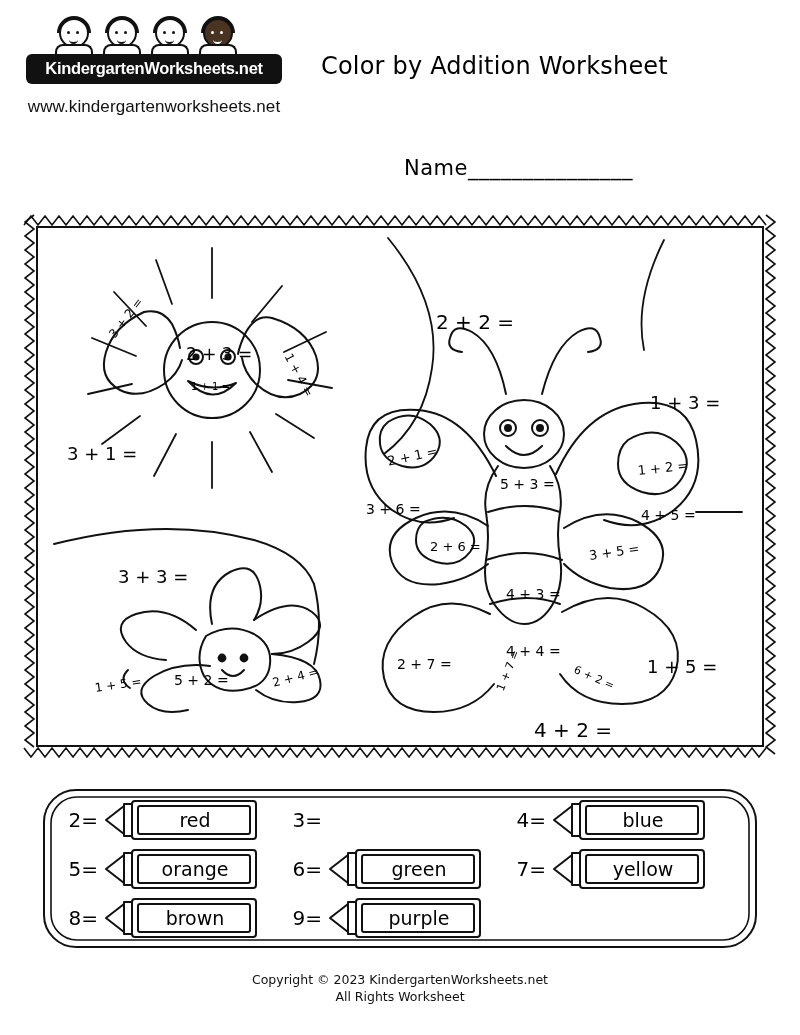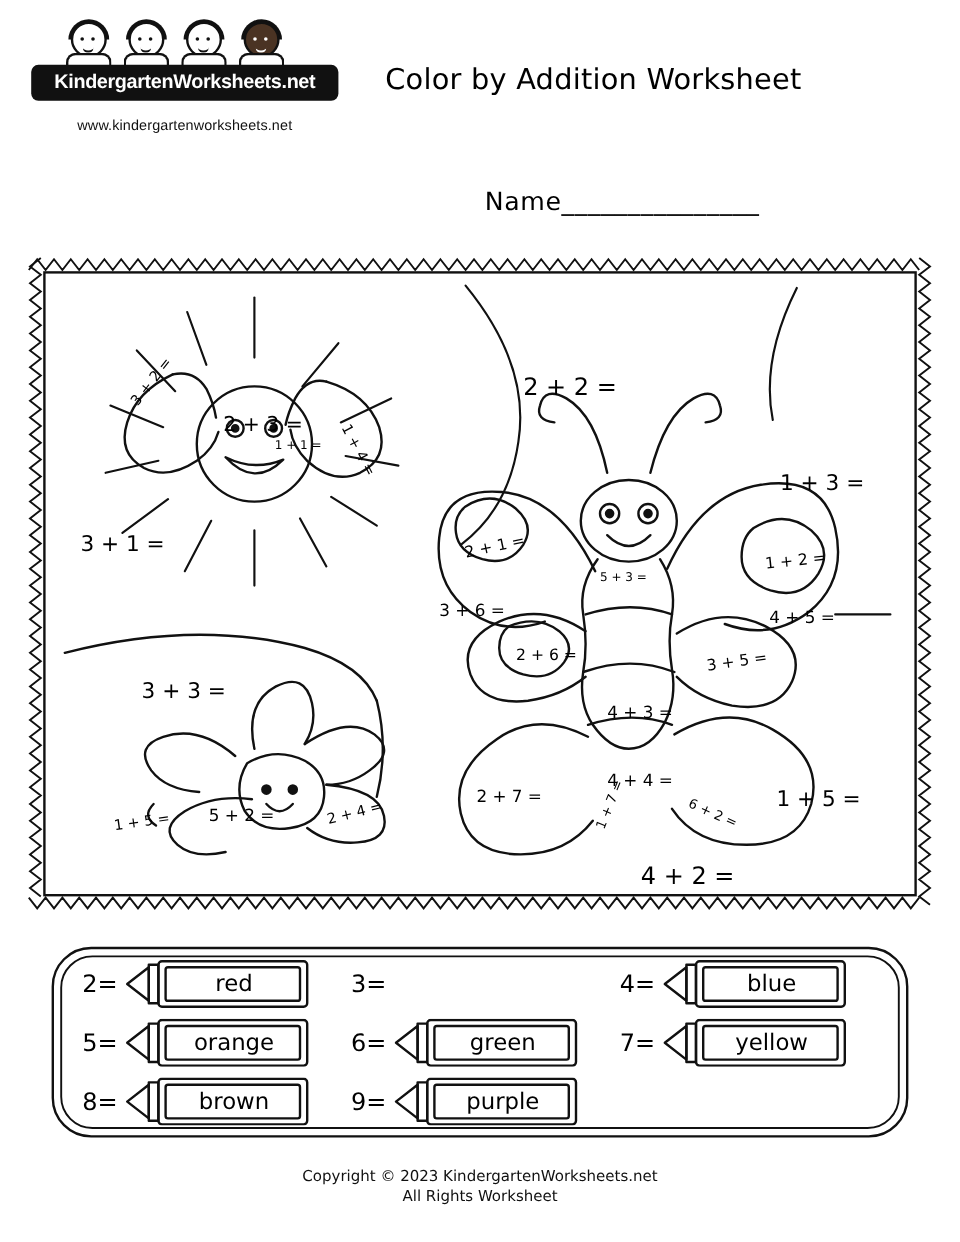--- a/index.html
+++ b/index.html
@@ -94,21 +94,21 @@
     border-radius: 6px;
     padding: 5px 8px 6px 8px;
     color: #fff;
     font-weight: bold;
     font-size: 16.5px;
     letter-spacing: -0.3px;
     white-space: nowrap;
   }
   .logo-url {
     margin-top: 13px;
-    font-size: 12px;
+    font-size: 17px;
     color: #111;
     letter-spacing: 0.1px;
   }
   .doc-title {
     position: absolute;
     left: 292px;
     top: 52px;
     font-size: 24px;
     font-family: "DejaVu Sans", sans-serif;
     font-weight: 400;
@@ -364,33 +364,33 @@
         <path d="M352,12 q54,66 44,130 q-8,56 -48,86" stroke-width="1.8"></path>
         <path d="M628,14 q-30,60 -20,110" stroke-width="1.8"></path>
         <path d="M660,286 L706,286" stroke-width="1.8"></path>
       </g>
     </svg>
 
     <div id="grp-sun">
         <div class="eq" style="left: 70px; top: 106px; font-size: 12px; transform: rotate(-52deg); transform-origin: left top;">3 + 2 =</div>
         <div class="eq" style="left: 150px; top: 118px; font-size: 17px; transform: rotate(0deg); transform-origin: left top;">2 + 3 =</div>
         <div class="eq" style="left: 258px; top: 125px; font-size: 12px; transform: rotate(62deg); transform-origin: left top;">1 + 4 =</div>
-        <div class="eq" style="left: 155px; top: 140px; font-size: 10px; transform: rotate(0deg); transform-origin: left top; margin-left: 38px;">1 + 1 =</div>
+        <div class="eq" style="left: 155px; top: 155px; font-size: 10px; transform: rotate(0deg); transform-origin: left top;">1 + 1 =</div>
       </div>
     <div id="grp-loose">
         <div class="eq" style="left: 400px; top: 84px; font-size: 20px; transform: rotate(0deg); transform-origin: left top;">2 + 2 =</div>
         <div class="eq" style="left: 614px; top: 166px; font-size: 18px; transform: rotate(0deg); transform-origin: left top;">1 + 3 =</div>
         <div class="eq" style="left: 31px; top: 217px; font-size: 18px; transform: rotate(0deg); transform-origin: left top;">3 + 1 =</div>
         <div class="eq" style="left: 82px; top: 316px; font-size: 18px; transform: rotate(0deg); transform-origin: left top; margin-top: 24px;">3 + 3 =</div>
         <div class="eq" style="left: 611px; top: 430px; font-size: 18px; transform: rotate(0deg); transform-origin: left top;">1 + 5 =</div>
         <div class="eq" style="left: 498px; top: 492px; font-size: 20px; transform: rotate(0deg); transform-origin: left top;">4 + 2 =</div>
       </div>
     <div id="grp-butterfly">
         <div class="eq" style="left: 350px; top: 228px; font-size: 13px; transform: rotate(-12deg); transform-origin: left top;">2 + 1 =</div>
-        <div class="eq" style="left: 464px; top: 250px; font-size: 10px; transform: rotate(0deg); transform-origin: left top;">5 + 3 =</div>
+        <div class="eq" style="left: 464px; top: 250px; font-size: 14px; transform: rotate(0deg); transform-origin: left top;">5 + 3 =</div>
         <div class="eq" style="left: 601px; top: 237px; font-size: 13px; transform: rotate(-6deg); transform-origin: left top;">1 + 2 =</div>
         <div class="eq" style="left: 330px; top: 275px; font-size: 14px; transform: rotate(0deg); transform-origin: left top;">3 + 6 =</div>
         <div class="eq" style="left: 605px; top: 281px; font-size: 14px; transform: rotate(0deg); transform-origin: left top;">4 + 5 =</div>
         <div class="eq" style="left: 394px; top: 313px; font-size: 13px; transform: rotate(0deg); transform-origin: left top;">2 + 6 =</div>
         <div class="eq" style="left: 552px; top: 322px; font-size: 13px; transform: rotate(-8deg); transform-origin: left top;">3 + 5 =</div>
         <div class="eq" style="left: 470px; top: 360px; font-size: 14px; transform: rotate(0deg); transform-origin: left top;">4 + 3 =</div>
         <div class="eq" style="left: 470px; top: 417px; font-size: 14px; transform: rotate(0deg); transform-origin: left top;">4 + 4 =</div>
         <div class="eq" style="left: 361px; top: 430px; font-size: 14px; transform: rotate(0deg); transform-origin: left top;">2 + 7 =</div>
         <div class="eq" style="left: 541px; top: 437px; font-size: 11px; transform: rotate(24deg); transform-origin: left top;">6 + 2 =</div>
         <div class="eq" style="left: 458px; top: 462px; font-size: 11px; transform: rotate(-68deg); transform-origin: left top;">1 + 7 =</div>

